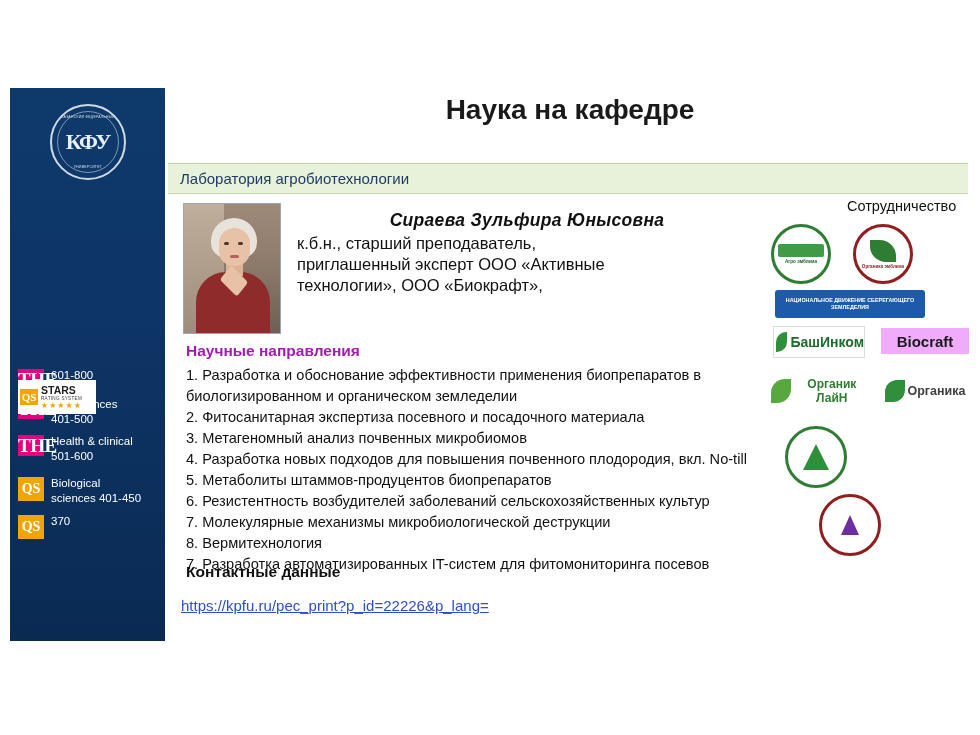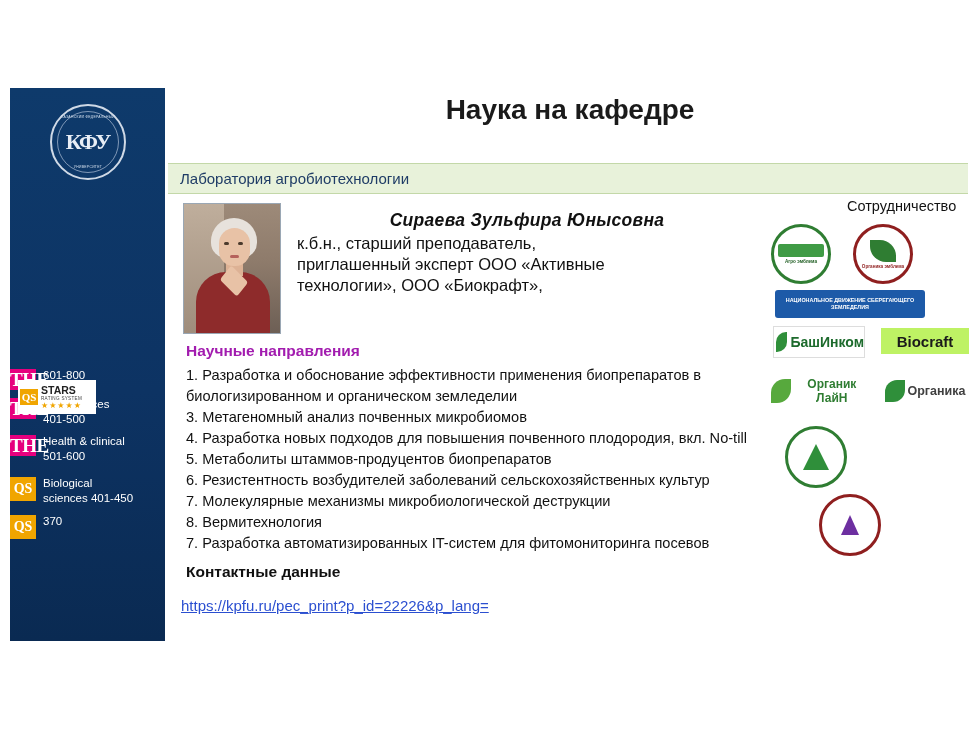--- a/index.html
+++ b/index.html
@@ -78,20 +78,21 @@
   #rankings {
     position: absolute;
     left: 0;
     top: 280px;
     width: 155px;
   }
   .rank-row {
     display: flex;
     align-items: flex-start;
     margin: 0 0 7px 0;
+    padding-left: 8px;
   }
   .the-badge {
     width: 26px;
     height: 21px;
     background: #e6007e;
     color: #ffffff;
     font-family: "Liberation Serif", serif;
     font-weight: bold;
     font-size: 19px;
     line-height: 21px;
@@ -373,21 +374,21 @@
     left: 10px; top: 128px; width: 92px; height: 32px;
     background: #ffffff; border: 1px solid #dddddd;
     color: #1d6b2d; font-weight: bold; font-size: 14px;
     justify-content: flex-start; padding-left: 2px;
   }
   #lg-bashinkom .bi-leaf {
     width: 14px; height: 20px; background: #2f8f3a; border-radius: 10px 0 10px 0; margin-right: 3px;
   }
   #lg-biocraft {
     left: 118px; top: 130px; width: 88px; height: 26px;
-    background: #bef264; color: #1a1a1a; font-weight: bold; font-size: 15px;
+    background: #f0abfc; color: #1a1a1a; font-weight: bold; font-size: 15px;
   }
   #lg-organiklain {
     left: 8px; top: 170px; width: 98px; height: 46px;
     background: #ffffff; color: #2f7d32; font-size: 12px; font-weight: bold;
   }
   #lg-organiklain .ol-leaf {
     width: 22px; height: 24px; background: #57a93d; border-radius: 14px 0 14px 0; margin-right: 4px;
   }
   #lg-organika2 {
     left: 116px; top: 168px; width: 92px; height: 50px;
@@ -501,20 +502,21 @@
   <div id="person-block">
     <div id="person-name">Сираева Зульфира Юнысовна</div>
     <div class="person-line">к.б.н., старший преподаватель,</div>
     <div class="person-line">приглашенный эксперт ООО «Активные</div>
     <div class="person-line">технологии», ООО «Биокрафт»,</div>
   </div>
 
   <div id="research-head">Научные направления</div>
   <ul id="research-list">
     <li>1. Разработка и обоснование эффективности применения биопрепаратов в биологизированном и органическом земледелии</li>
+    <li>2. Фитосанитарная экспертиза посевного и посадочного материала</li>
     <li>3. Метагеномный анализ почвенных микробиомов</li>
     <li>4. Разработка новых подходов для повышения почвенного плодородия, вкл. No-till</li>
     <li>5. Метаболиты штаммов-продуцентов биопрепаратов</li>
     <li>6. Резистентность возбудителей заболеваний сельскохозяйственных культур</li>
     <li>7. Молекулярные механизмы микробиологической деструкции</li>
     <li>8. Вермитехнология</li>
     <li>7. Разработка автоматизированных IT-систем для фитомониторинга посевов</li>
   </ul>
 
   <div id="contact-head">Контактные данные</div>

